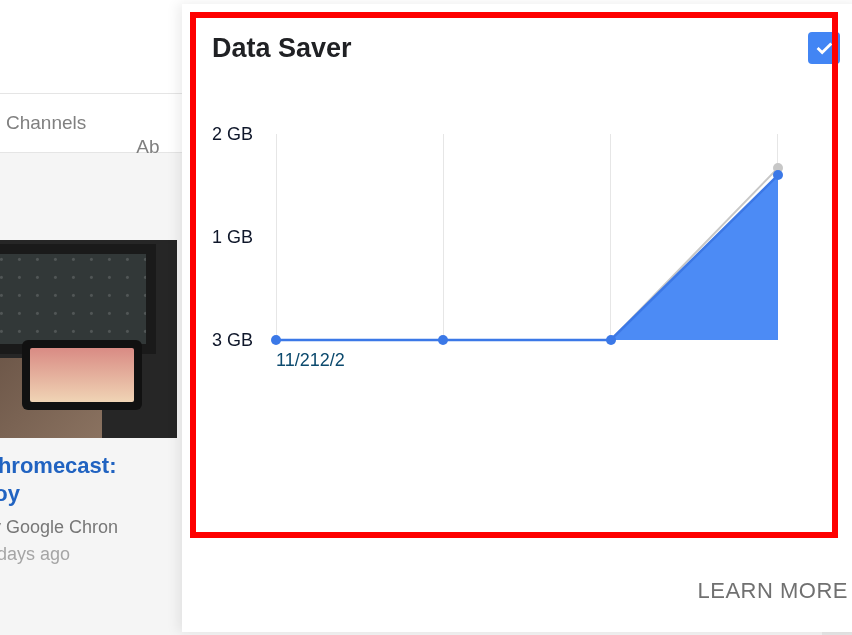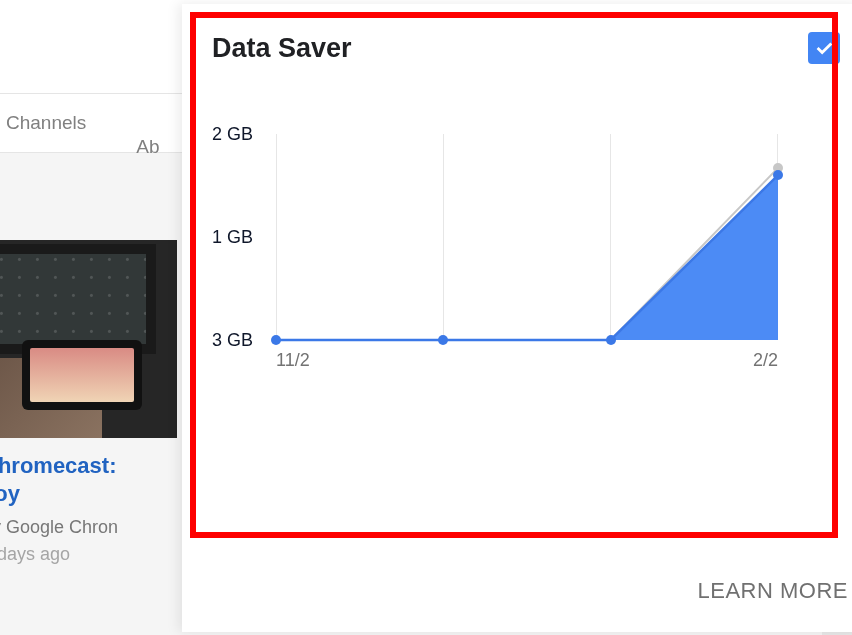--- a/index.html
+++ b/index.html
@@ -28,21 +28,21 @@
   .ds-header { position: absolute; left: 30px; top: 28px; right: 24px; display: flex; align-items: center; justify-content: space-between; }
   .ds-title { font-size: 27px; font-weight: 700; color: #202124; }
   .ds-check { width: 32px; height: 32px; background: #4285f4; border-radius: 4px; display: flex; align-items: center; justify-content: center; cursor: pointer; }
   .ds-check svg { width: 22px; height: 22px; stroke: #fff; stroke-width: 3; fill: none; }
 
   .chart-wrap { position: absolute; left: 30px; top: 130px; width: 600px; }
   .chart-area { position: relative; height: 230px; }
   .y-label { position: absolute; left: 0; color: #0f172a; font-size: 18px; }
   .plot { position: absolute; left: 64px; top: 0; width: 502px; height: 206px; }
   .grid-v { position: absolute; top: 0; bottom: 0; width: 1px; background: #e6e6e6; }
-  .x-labels { position: absolute; left: 64px; top: 216px; width: 502px; display: flex; justify-content: space-between; color: #737373; font-size: 18px; }
+  .x-labels { position: absolute; left: 64px; top: 216px; width: 502px; display: flex; color: #0c4a6e; font-size: 18px; }
   .dp { position: absolute; width: 10px; height: 10px; background: #3b78e7; border-radius: 50%; transform: translate(-50%, -50%); }
 
   .stats { position: absolute; left: 30px; top: 432px; right: 28px; }
   .stat-row { display: flex; justify-content: space-between; align-items: baseline; margin-bottom: 14px; }
   .stat-l-blue { color: #2b7de1; font-size: 24px; }
   .stat-r-blue { color: #2b7de1; font-size: 26px; }
   .stat-l-grey { color: #4a4a4a; font-size: 23px; }
   .stat-r-grey { color: #4a4a4a; font-size: 24px; }
 
   .panel-actions { position: absolute; left: 0; right: 0; bottom: 0; height: 82px; display: flex; align-items: center; justify-content: flex-end; gap: 54px; padding-right: 16px; color: #707070; font-size: 22px; letter-spacing: 0.5px; }
@@ -106,21 +106,21 @@
               </svg>
               <div style="position: absolute; width: 10px; height: 10px; border-radius: 50%; background: rgb(199, 199, 199); transform: translate(-50%, -50%); left: 502px; top: 33.99px;"></div>
               <div class="dp" style="left: 0px; top: 206px;"></div>
               <div class="dp" style="left: 167.333px; top: 206px;"></div>
               <div class="dp" style="left: 334.667px; top: 206px;"></div>
               <div class="dp" style="left: 502px; top: 41.2px;"></div>
             </div>
 
           <div class="x-labels">
             <span>11/2</span>
-            <span>2/2</span>
+            <span>12/2</span>
           </div>
         </div>
       </div>
 
 
       <div class="panel-actions">
         <span>LEARN MORE</span>
       </div>
 
       <div class="highlight-box"></div>

